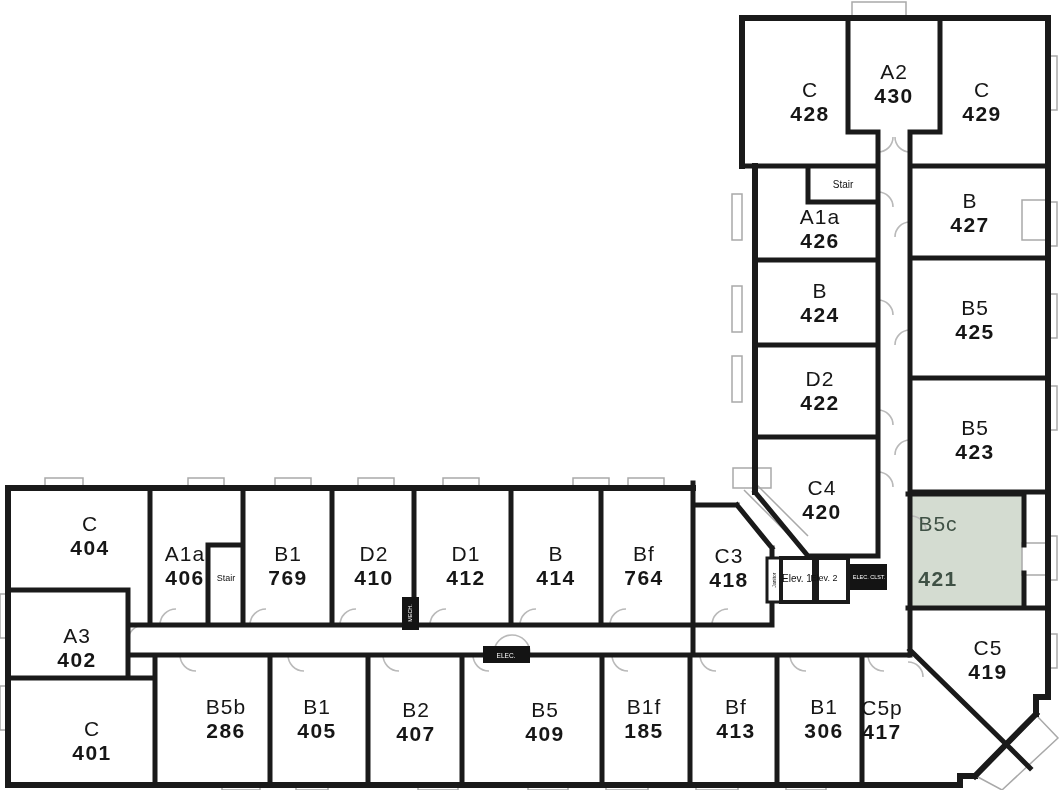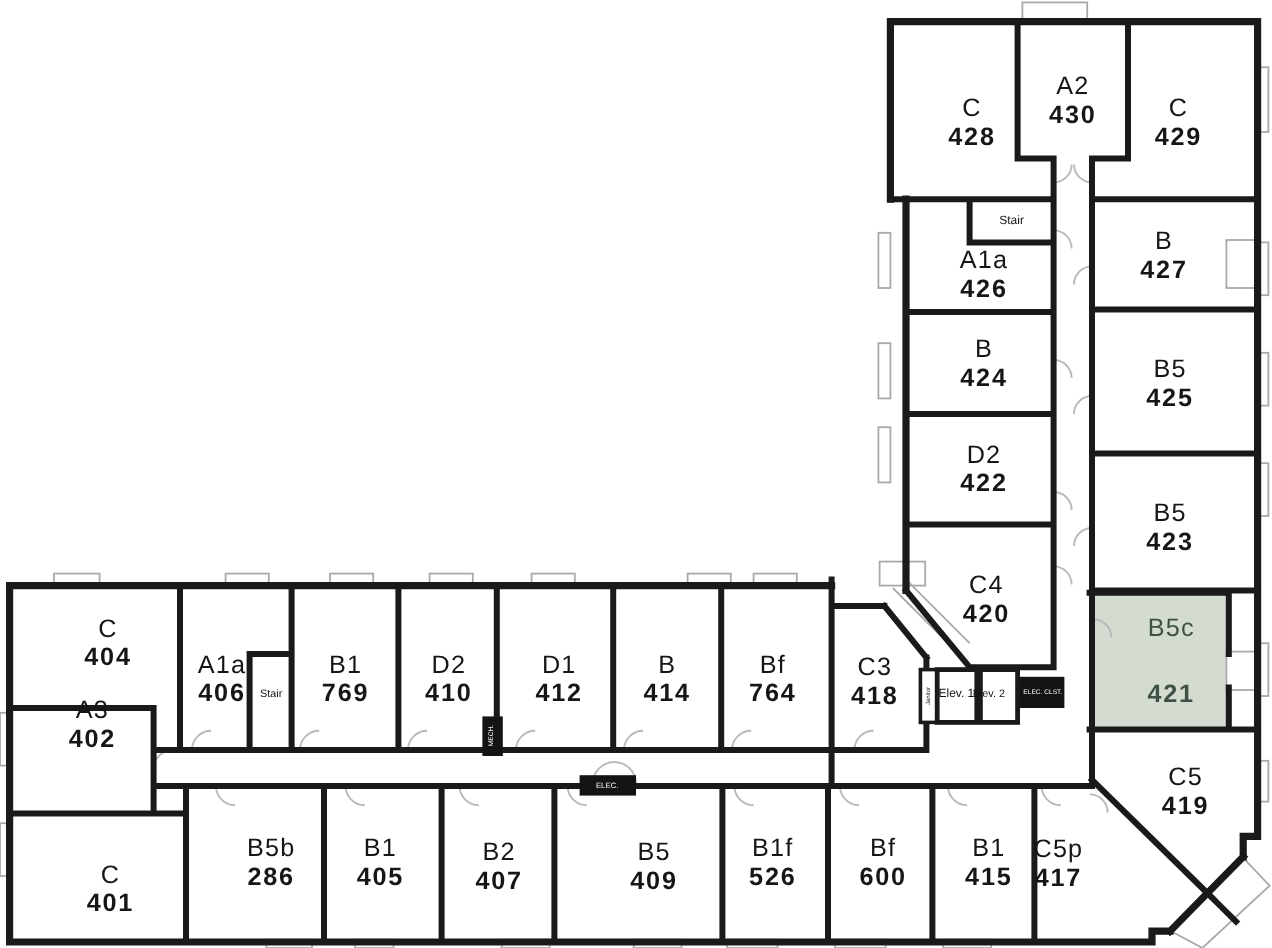--- a/index.html
+++ b/index.html
@@ -139,21 +139,21 @@
       <span class="n">422</span>
     </div>
   <div class="ul" style="left:975px;top:440px">
       <span class="t">B5</span>
       <span class="n">423</span>
     </div>
   <div class="ul" style="left:822px;top:500px">
       <span class="t">C4</span>
       <span class="n">420</span>
     </div>
-  <div class="ul hl" style="left: 976px; top: 551px; color: rgb(63, 81, 69); gap: 31px;">
+  <div class="ul hl" style="left: 938px; top: 551px; color: rgb(63, 81, 69); gap: 31px;">
       <span class="t">B5c</span>
       <span class="n">421</span>
     </div>
   <div class="ul" style="left:988px;top:660px">
       <span class="t">C5</span>
       <span class="n">419</span>
     </div>
 
   <div class="ul" style="left:90px;top:536px">
       <span class="t">C</span>
@@ -180,21 +180,21 @@
       <span class="n">414</span>
     </div>
   <div class="ul" style="left:644px;top:566px">
       <span class="t">Bf</span>
       <span class="n">764</span>
     </div>
   <div class="ul" style="left:729px;top:568px">
       <span class="t">C3</span>
       <span class="n">418</span>
     </div>
-  <div class="ul" style="left:77px;top:604px">
+  <div class="ul" style="left:77px;top:648px">
       <span class="t">A3</span>
       <span class="n">402</span>
     </div>
   <div class="ul" style="left:92px;top:741px">
       <span class="t">C</span>
       <span class="n">401</span>
     </div>
   <div class="ul" style="left:226px;top:719px">
       <span class="t">B5b</span>
       <span class="n">286</span>
@@ -206,29 +206,29 @@
   <div class="ul" style="left:416px;top:722px">
       <span class="t">B2</span>
       <span class="n">407</span>
     </div>
   <div class="ul" style="left:545px;top:722px">
       <span class="t">B5</span>
       <span class="n">409</span>
     </div>
   <div class="ul" style="left:644px;top:719px">
       <span class="t">B1f</span>
-      <span class="n">526</span>
+      <span class="n">185</span>
     </div>
   <div class="ul" style="left:736px;top:719px">
       <span class="t">Bf</span>
-      <span class="n">600</span>
+      <span class="n">413</span>
     </div>
   <div class="ul" style="left:824px;top:719px">
       <span class="t">B1</span>
-      <span class="n">415</span>
+      <span class="n">306</span>
     </div>
   <div class="ul" style="left:882px;top:720px">
       <span class="t">C5p</span>
       <span class="n">417</span>
     </div>
 
   <div class="svc" style="left:843px;top:184px;font-size:10px">Stair</div>
   <div class="svc" style="left:226px;top:578px;font-size:9px">Stair</div>
   <div class="svc" style="left:797px;top:578px;font-size:10px">Elev. 1</div>
   <div class="svc" style="left:824px;top:578px;font-size:9px">Elev. 2</div>

